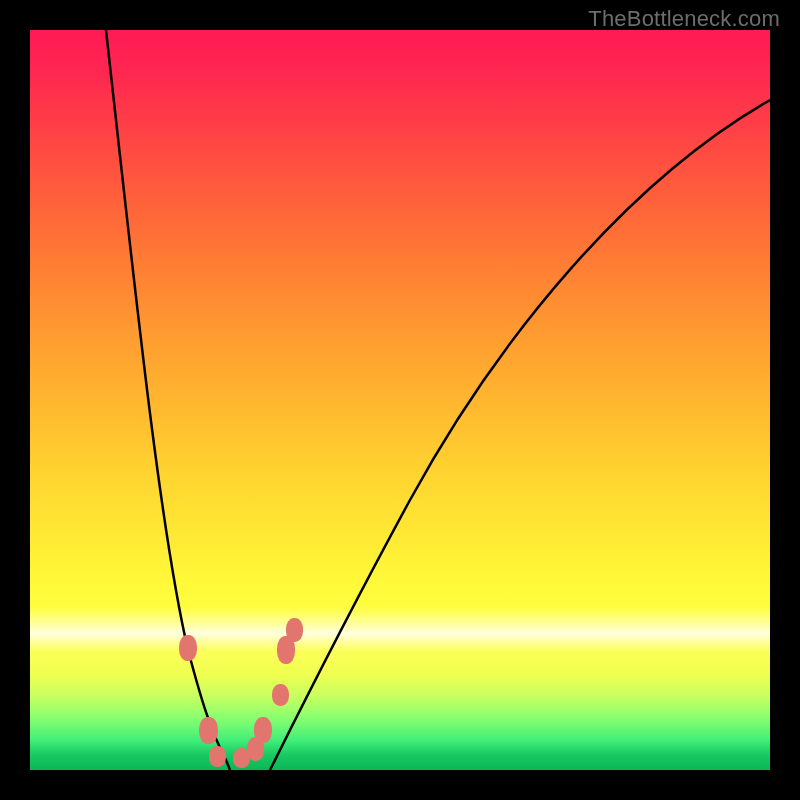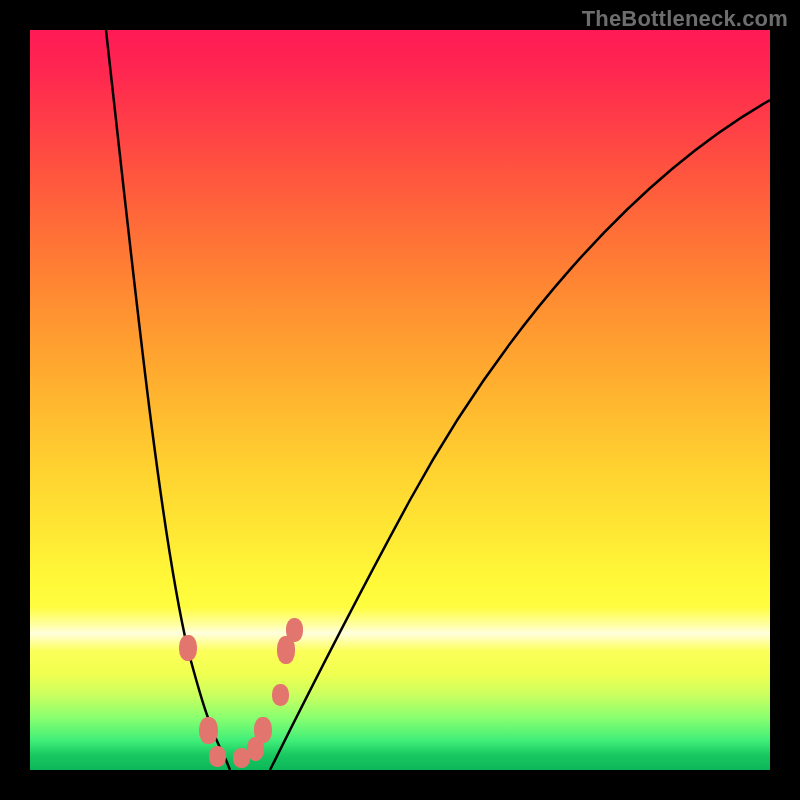--- a/index.html
+++ b/index.html
@@ -53,24 +53,24 @@
     position: absolute;
     left: 0;
     top: 0;
     width: 740px;
     height: 740px;
     pointer-events: none;
   }
   .watermark {
     position: absolute;
     top: 6px;
-    right: 12px;
+    right: 20px;
     color: #6d6d6d;
     font-size: 22px;
-    font-weight: 700;
+    font-weight: 400;
     letter-spacing: 0.2px;
     user-select: none;
   }
   .marker {
     position: absolute;
     background: #e2766f;
     border-radius: 45%;
     pointer-events: none;
   }
 </style>

